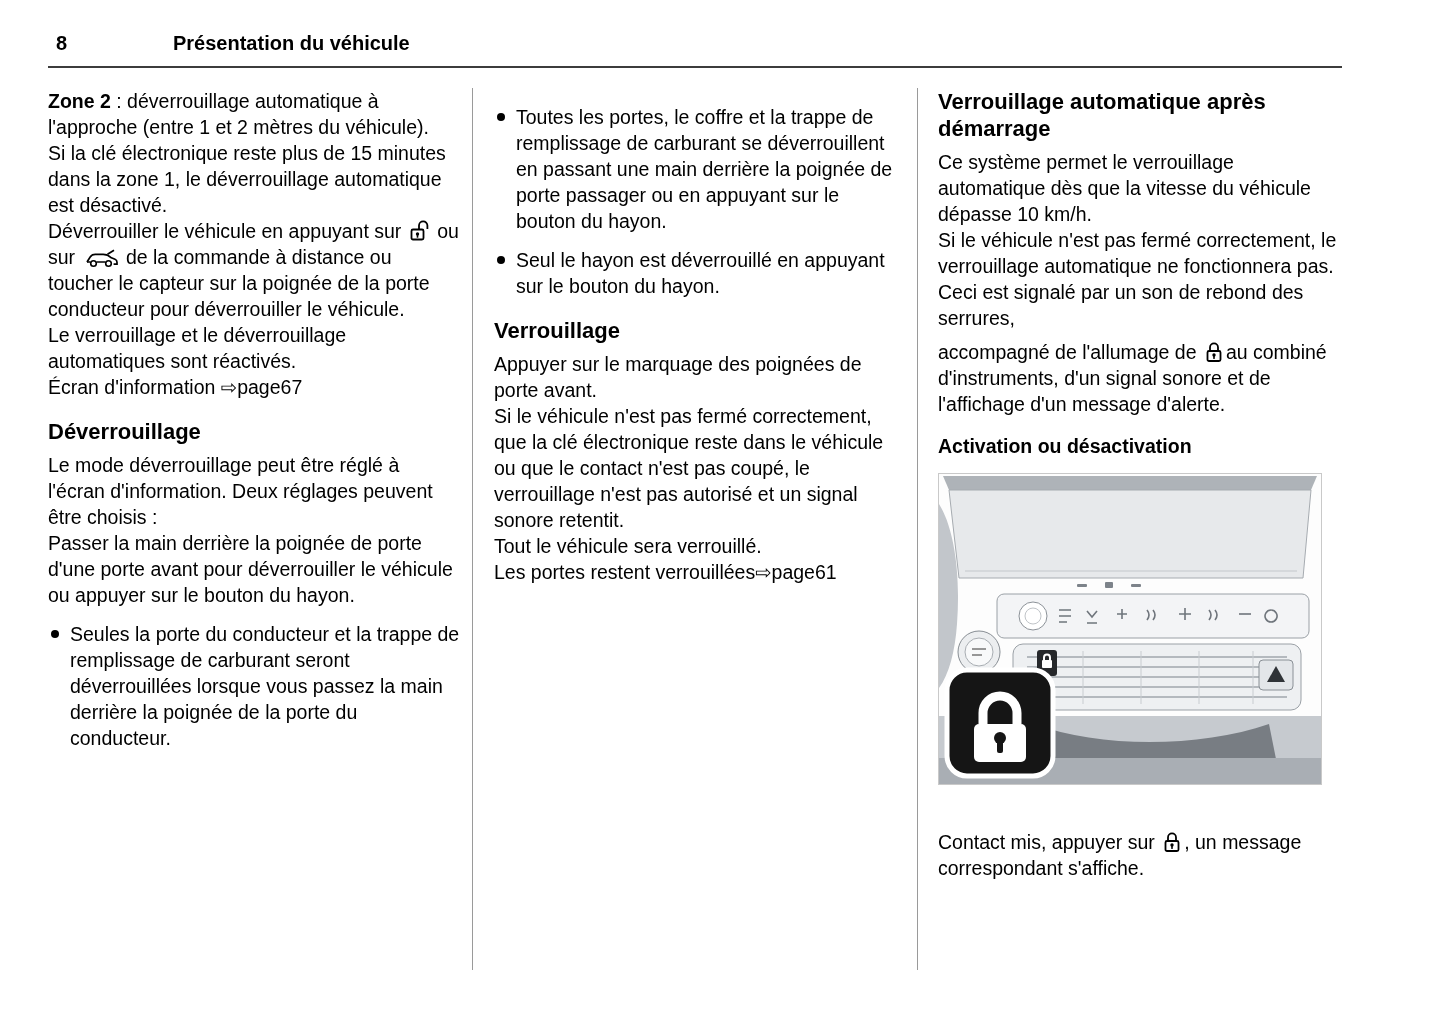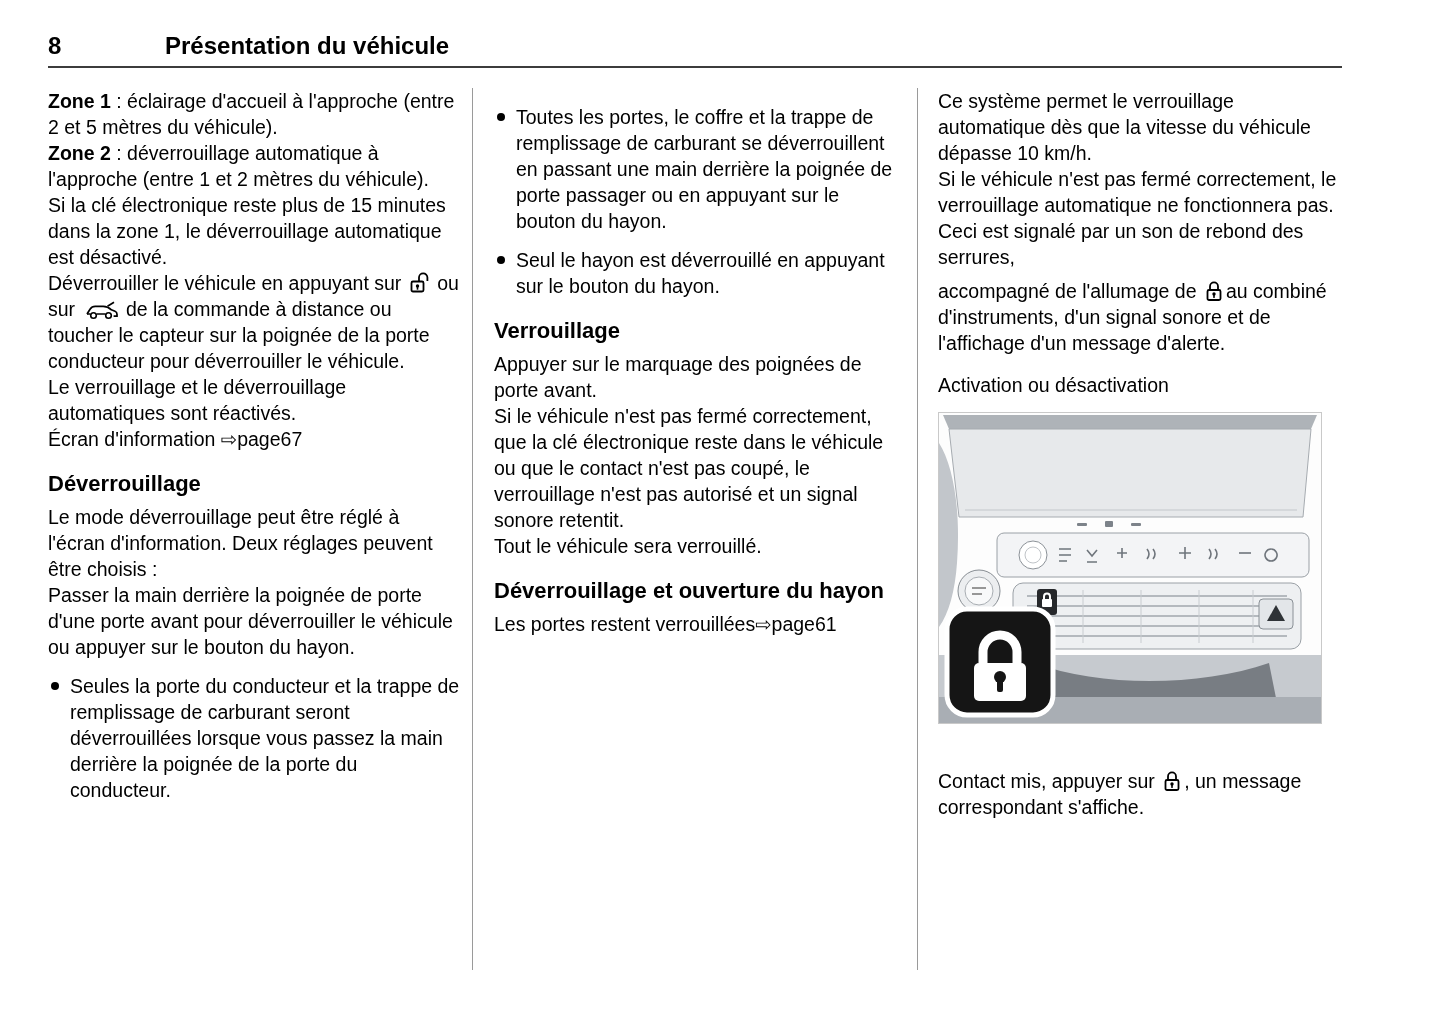--- a/index.html
+++ b/index.html
@@ -1,38 +1,38 @@
 <!DOCTYPE html>
 <html><head>
 <meta charset="utf-8">
 <style>
   html,body { margin:0; padding:0; background:#ffffff; }
   body { font-family:"Liberation Sans", sans-serif; color:#000; }
   .page { position:relative; width:1445px; height:1018px; background:#fff; overflow:hidden; }
 
   
-  .pagehead { position:absolute; left:48px; top:32px; font-size:24px; font-weight:bold; }
+  .pagehead { position:absolute; left:56px; top:32px; font-size:20px; font-weight:bold; }
   .pagenum  { display:inline-block; width:117px; }
   .rule { position:absolute; left:48px; top:66px; width:1294px; height:2px; background:#3c3c3c; }
 
   
   .divider { position:absolute; top:88px; width:1px; height:882px; background:#9a9a9a; }
   .d1 { left:472px; } .d2 { left:917px; }
 
   
   .col { position:absolute; top:88px; font-size:19.5px; line-height:26px; }
   .col1 { left:48px;  width:412px; }
   .col2 { left:494px; width:404px; }
   .col3 { left:938px; width:404px; }
 
   p { margin:0; }
   .bold { font-weight:bold; }
   h2 { font-size:22px; line-height:27px; font-weight:bold; margin:18px 0 7px 0; }
   .first-heading { margin-top:0; }
-  .subhead { font-weight:normal; margin-top:16px; }
+  .subhead { font-weight:bold; margin-top:16px; }
   .gap-top { margin-top:8px; }
 
   
   .bullet { display:flex; margin-top:13px; }
   .dot { flex:none; width:8px; height:8px; border-radius:50%; background:#000; margin:9px 11px 0 3px; }
   .btxt { flex:1; }
 
   
   .inline-icon { display:inline-block; vertical-align:-5px; margin:0 3px; }
   .inline-icon svg { display:block; }
@@ -52,21 +52,20 @@
 
   <header class="pagehead">
     <span class="pagenum">8</span><span class="pagetitle">Présentation du véhicule</span>
   </header>
   <div class="rule"></div>
 
   <div class="divider d1"></div>
   <div class="divider d2"></div>
 
   <section class="col col1">
-    <p><b>Zone 1</b><span> : éclairage d'accueil à l'approche (entre 2 et 5 mètres du véhicule).</span></p>
     <p><b>Zone 2</b><span> : déverrouillage automatique à l'approche (entre 1 et 2 mètres du véhicule).</span></p>
     <p>Si la clé électronique reste plus de 15 minutes dans la zone 1, le déverrouillage automatique est désactivé.</p>
 
     <p><span>Déverrouiller le véhicule en appuyant sur </span><span class="inline-icon"><svg width="19" height="24" viewBox="0 0 19 24">
             <rect x="1.5" y="10.5" width="12" height="10" rx="1.5" fill="none" stroke="#000" stroke-width="1.8"></rect>
             <path d="M9 10.5 V6.5 a4.2 4.2 0 0 1 8.4 0 V10" fill="none" stroke="#000" stroke-width="1.8"></path>
             <circle cx="7.5" cy="15" r="1.7" fill="#000"></circle>
             <rect x="6.7" y="15.5" width="1.6" height="3.2" fill="#000"></rect>
           </svg></span><span> ou sur </span><span class="inline-icon"><svg width="34" height="22" viewBox="0 0 34 22">
             <path d="M3 15 l3.2-5 c1-1.6 2.6-2.6 5-2.6 h8 c3.2 0 6 1.4 8.2 3.4 l3.6 1.4 c1.5 .6 2 1.6 2 3 v2 h-3.4" fill="none" stroke="#000" stroke-width="1.7"></path>
@@ -97,25 +96,25 @@
     <div class="bullet">
       <span class="dot"></span>
       <span class="btxt">Seul le hayon est déverrouillé en appuyant sur le bouton du hayon.</span>
     </div>
 
     <h2>Verrouillage</h2>
     <p>Appuyer sur le marquage des poignées de porte avant.</p>
     <p>Si le véhicule n'est pas fermé correctement, que la clé électronique reste dans le véhicule ou que le contact n'est pas coupé, le verrouillage n'est pas autorisé et un signal sonore retentit.</p>
     <p>Tout le véhicule sera verrouillé.</p>
 
-    <h2>Déverrouillage et ouverture du hayon</h2>
     <p><span>Les portes restent verrouillées</span><span class="pageref">⇨page61</span></p>
   </section>
 
   <section class="col col3">
+    <h2 class="first-heading">Verrouillage automatique après démarrage</h2>
     <p>Ce système permet le verrouillage automatique dès que la vitesse du véhicule dépasse 10 km/h.</p>
     <p>Si le véhicule n'est pas fermé correctement, le verrouillage automatique ne fonctionnera pas. Ceci est signalé par un son de rebond des serrures,</p>
 
     <p class="gap-top"><span>accompagné de l'allumage de </span><span class="inline-icon"><svg width="18" height="24" viewBox="0 0 18 24">
             <path d="M5 11 V7.4 a4 4 0 0 1 8 0 V11" fill="none" stroke="#000" stroke-width="1.8"></path>
             <rect x="2.5" y="11" width="13" height="10" rx="1.5" fill="none" stroke="#000" stroke-width="1.8"></rect>
             <circle cx="9" cy="15" r="1.7" fill="#000"></circle>
             <rect x="8.2" y="15.5" width="1.6" height="3.4" fill="#000"></rect>
           </svg></span><span>au combiné d'instruments, d'un signal sonore et de l'affichage d'un message d'alerte.</span></p>
 

